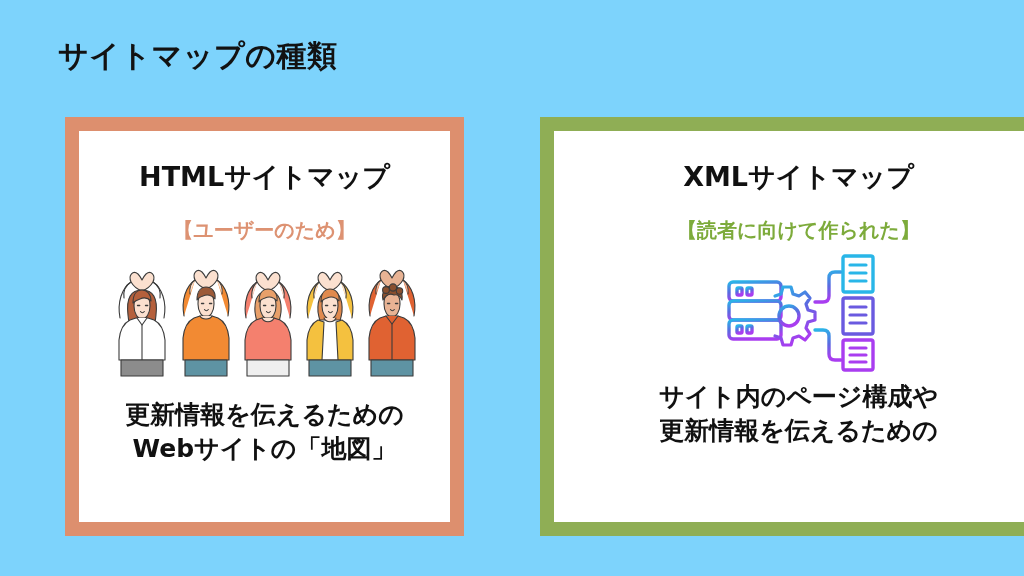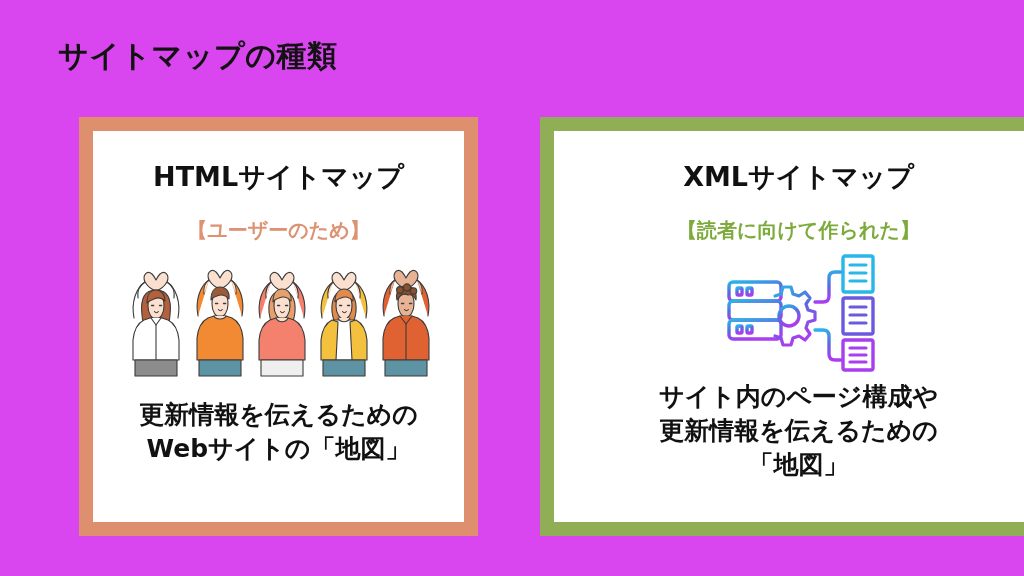--- a/index.html
+++ b/index.html
@@ -47,21 +47,21 @@
     position: absolute;
     top: 0;
     height: 419px;
     box-sizing: border-box;
     background: #ffffff;
     display: flex;
     flex-direction: column;
     align-items: center;
   }
   .card-html {
-    left: 79px;
+    left: 65px;
     width: 399px;
     border: 14px solid #dd8f6e;
   }
   .card-xml {
     left: 540px;
     width: 517px;
     border: 14px solid #8fae55;
   }
 
   .card-inner {
@@ -117,21 +117,21 @@
     width: 160px;
     height: 118px;
   }
   .art-xml svg { display: block; width: 160px; height: 118px; }
 
   .card-xml .card-desc { margin-top: 8px; }
 </style>
 </head>
 <body>
 
-<div class="slide" style="background: #d946ef;">
+<div class="slide" style="background: #7dd3fc;">
 
   <div class="slide-title" style="color: rgb(18, 18, 18);">サイトマップの種類</div>
 
   <div class="cards">
 
     <div class="card card-html" style="border-color: rgb(221, 143, 110);">
       <div class="card-inner">
 
         <div class="card-heading">HTMLサイトマップ</div>
 
@@ -338,20 +338,19 @@
                 <path d="M131 108 H147" stroke="#a93df0" stroke-width="3.2"></path>
               </g>
 
             </g>
           </svg>
         </div>
 
         <div class="card-desc">
           <span class="line">サイト内のページ構成や</span>
           <span class="line">更新情報を伝えるための</span>
-          <span class="line">「地図」</span>
         </div>
 
       </div>
     </div>
 
   </div>
 </div>
 
 </body></html>

